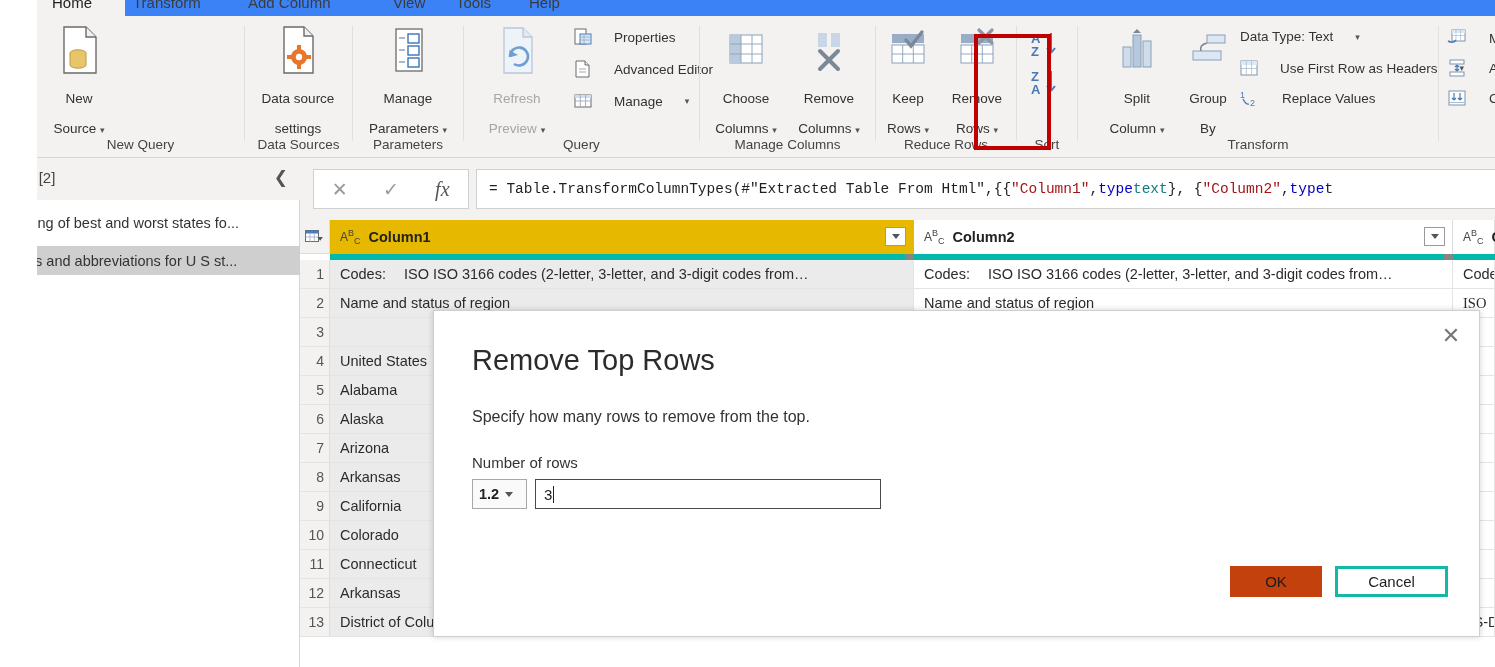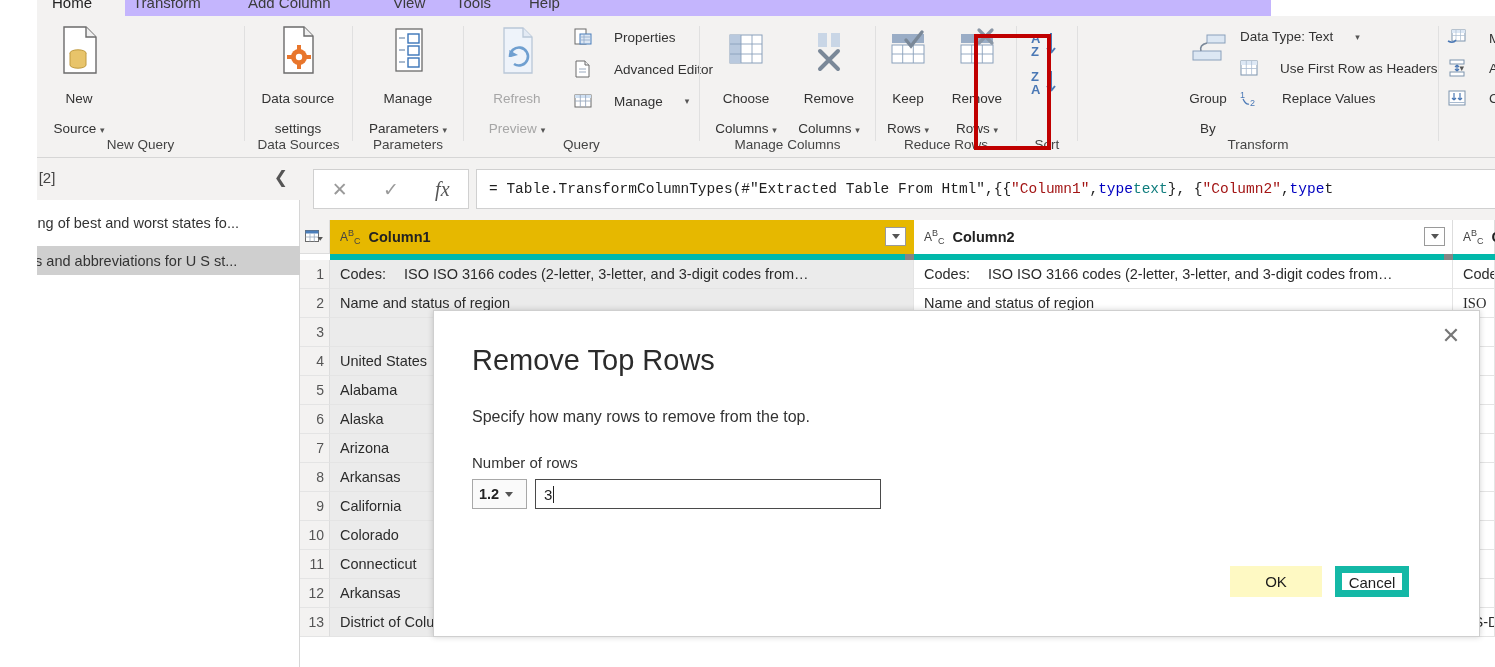--- a/index.html
+++ b/index.html
@@ -12,21 +12,21 @@
     overflow:hidden;
     position:relative;
   }
 
   
   #left-gutter{ position:absolute; left:0; top:0; width:37px; height:667px; background:#fff; z-index:6;}
   #left-gutter-lower{ position:absolute; left:0; top:160px; width:37px; height:507px; background:#fff; z-index:6;}
 
   
   #ribbon-wrap{ position:absolute; left:0; top:0; width:1495px; height:158px; }
-  #tabstrip{ position:absolute; left:0; top:0; width:1271px; height:16px; background:#c4b5fd; }
+  #tabstrip{ position:absolute; left:0; top:0; width:1495px; height:16px; background:#3b82f6; }
   .tab{ position:absolute; top:-6px; font-size:15px; color:#3b3b3b; white-space:nowrap; }
   .tab.active{ color:#222; }
   #tab-active-bg{ position:absolute; left:37px; top:0; width:88px; height:16px; background:#f3f2f1; }
   #ribbon{ position:absolute; left:37px; top:16px; width:1458px; height:142px; background:#f3f2f1; border-bottom:1px solid #d6d6d6;}
   .grp{ position:absolute; top:0; height:142px; }
   .grp-sep{ position:absolute; top:10px; width:1px; height:115px; background:#e0e0e0; }
   .grp-label{ position:absolute; bottom:6px; width:100%; text-align:center; font-size:13.5px; color:#444; white-space:nowrap;}
   .bigbtn{ position:absolute; top:8px; width:78px; text-align:center; cursor:default; }
   .bigbtn .lbl{ font-size:13.5px; line-height:15px; color:#333; margin-top:15px; white-space:nowrap;}
   .bigbtn.dis .lbl{ color:#a6a6a6; }
@@ -83,23 +83,23 @@
   #dlg-close{ position:absolute; right:14px; top:10px; width:28px; height:28px; display:flex; align-items:center; justify-content:center;
               font-size:22px; color:#777; font-family:"DejaVu Sans", sans-serif; }
   #dlg-title{ position:absolute; left:38px; top:33px; font-size:29px; color:#2b2b2b; font-weight:normal; }
   #dlg-sub{ position:absolute; left:38px; top:97px; font-size:16px; color:#333; }
   #dlg-fieldlabel{ position:absolute; left:38px; top:143px; font-size:15px; color:#333; }
   #dlg-typebtn{ position:absolute; left:38px; top:168px; width:55px; height:30px; border:1px solid #a8a8a8; background:#fafafa;
                 display:flex; align-items:center; gap:6px; padding-left:6px; font-size:14.5px; font-weight:bold; color:#222;}
   #dlg-input{ position:absolute; left:101px; top:168px; width:346px; height:30px; border:1px solid #4a4a4a; background:#fff;
               display:flex; align-items:center; padding-left:8px; font-size:15px; color:#222;}
   #caret{ display:inline-block; width:1px; height:17px; background:#222; margin-left:1px; }
-  #dlg-ok{ position:absolute; left:796px; top:255px; width:92px; height:31px; background:#fef9c3; border:none;
+  #dlg-ok{ position:absolute; left:796px; top:255px; width:92px; height:31px; background:#c2410c; border:none;
            font-size:15px; color:#1c1c1c; font-family:"Liberation Sans", sans-serif; }
-  #dlg-cancel{ position:absolute; left:901px; top:255px; width:74px; height:31px; background:#fff; border:7px solid #14b8a6;
+  #dlg-cancel{ position:absolute; left:901px; top:255px; width:113px; height:31px; background:#fff; border:3px solid #14b8a6;
                font-size:15px; color:#1c1c1c; font-family:"Liberation Sans", sans-serif; }
 </style>
 </head>
 <body>
 
 <div id="ribbon-wrap">
 
   <div id="tabstrip">
     <div id="tab-active-bg"></div>
     <div class="tab active" style="left:52px;">Home</div>
@@ -282,20 +282,32 @@
             <text x="0" y="13" font-size="13" font-family="Liberation Sans" font-weight="bold" fill="#4a78b5">Z</text>
             <text x="0" y="26" font-size="13" font-family="Liberation Sans" font-weight="bold" fill="#4a78b5">A</text>
             <path d="M20 3 v20 M20 23 l-4 -5 M20 23 l4 -5" stroke="#4a78b5" stroke-width="2" fill="none"></path>
           </svg>
       </div>
       <div class="grp-label">Sort</div>
     </div>
     <div class="grp-sep" style="left:1040px;"></div>
 
     <div class="grp" style="left:1041px; width:360px;">
+      <div class="bigbtn" style="left:20px;">
+        <div class="ico">
+          <svg width="46" height="50" viewBox="0 0 46 50">
+              <rect x="9" y="22" width="8" height="20" fill="#cfdcea" stroke="#8aa0bb"></rect>
+              <rect x="19" y="10" width="8" height="32" fill="#b6c8de" stroke="#8aa0bb"></rect>
+              <rect x="29" y="16" width="8" height="26" fill="#cfdcea" stroke="#8aa0bb"></rect>
+              <path d="M23 4 l4 4 h-8 z" fill="#7a8898"></path>
+            </svg>
+        </div>
+        <div class="lbl">Split</div>
+        <div class="lbl"><span>Column</span> <span class="caret">▾</span></div>
+      </div>
       <div class="bigbtn" style="left:91px;">
         <div class="ico">
           <svg width="46" height="50" viewBox="0 0 46 50">
               <rect x="22" y="10" width="18" height="8" fill="#dce7f3" stroke="#8aa0bb"></rect>
               <rect x="8" y="26" width="28" height="9" fill="#dce7f3" stroke="#8aa0bb"></rect>
               <path d="M22 18 q-8 2 -6 8" stroke="#7a8898" fill="none" stroke-width="1.6"></path>
             </svg>
         </div>
         <div class="lbl">Group</div>
         <div class="lbl">By</div>

